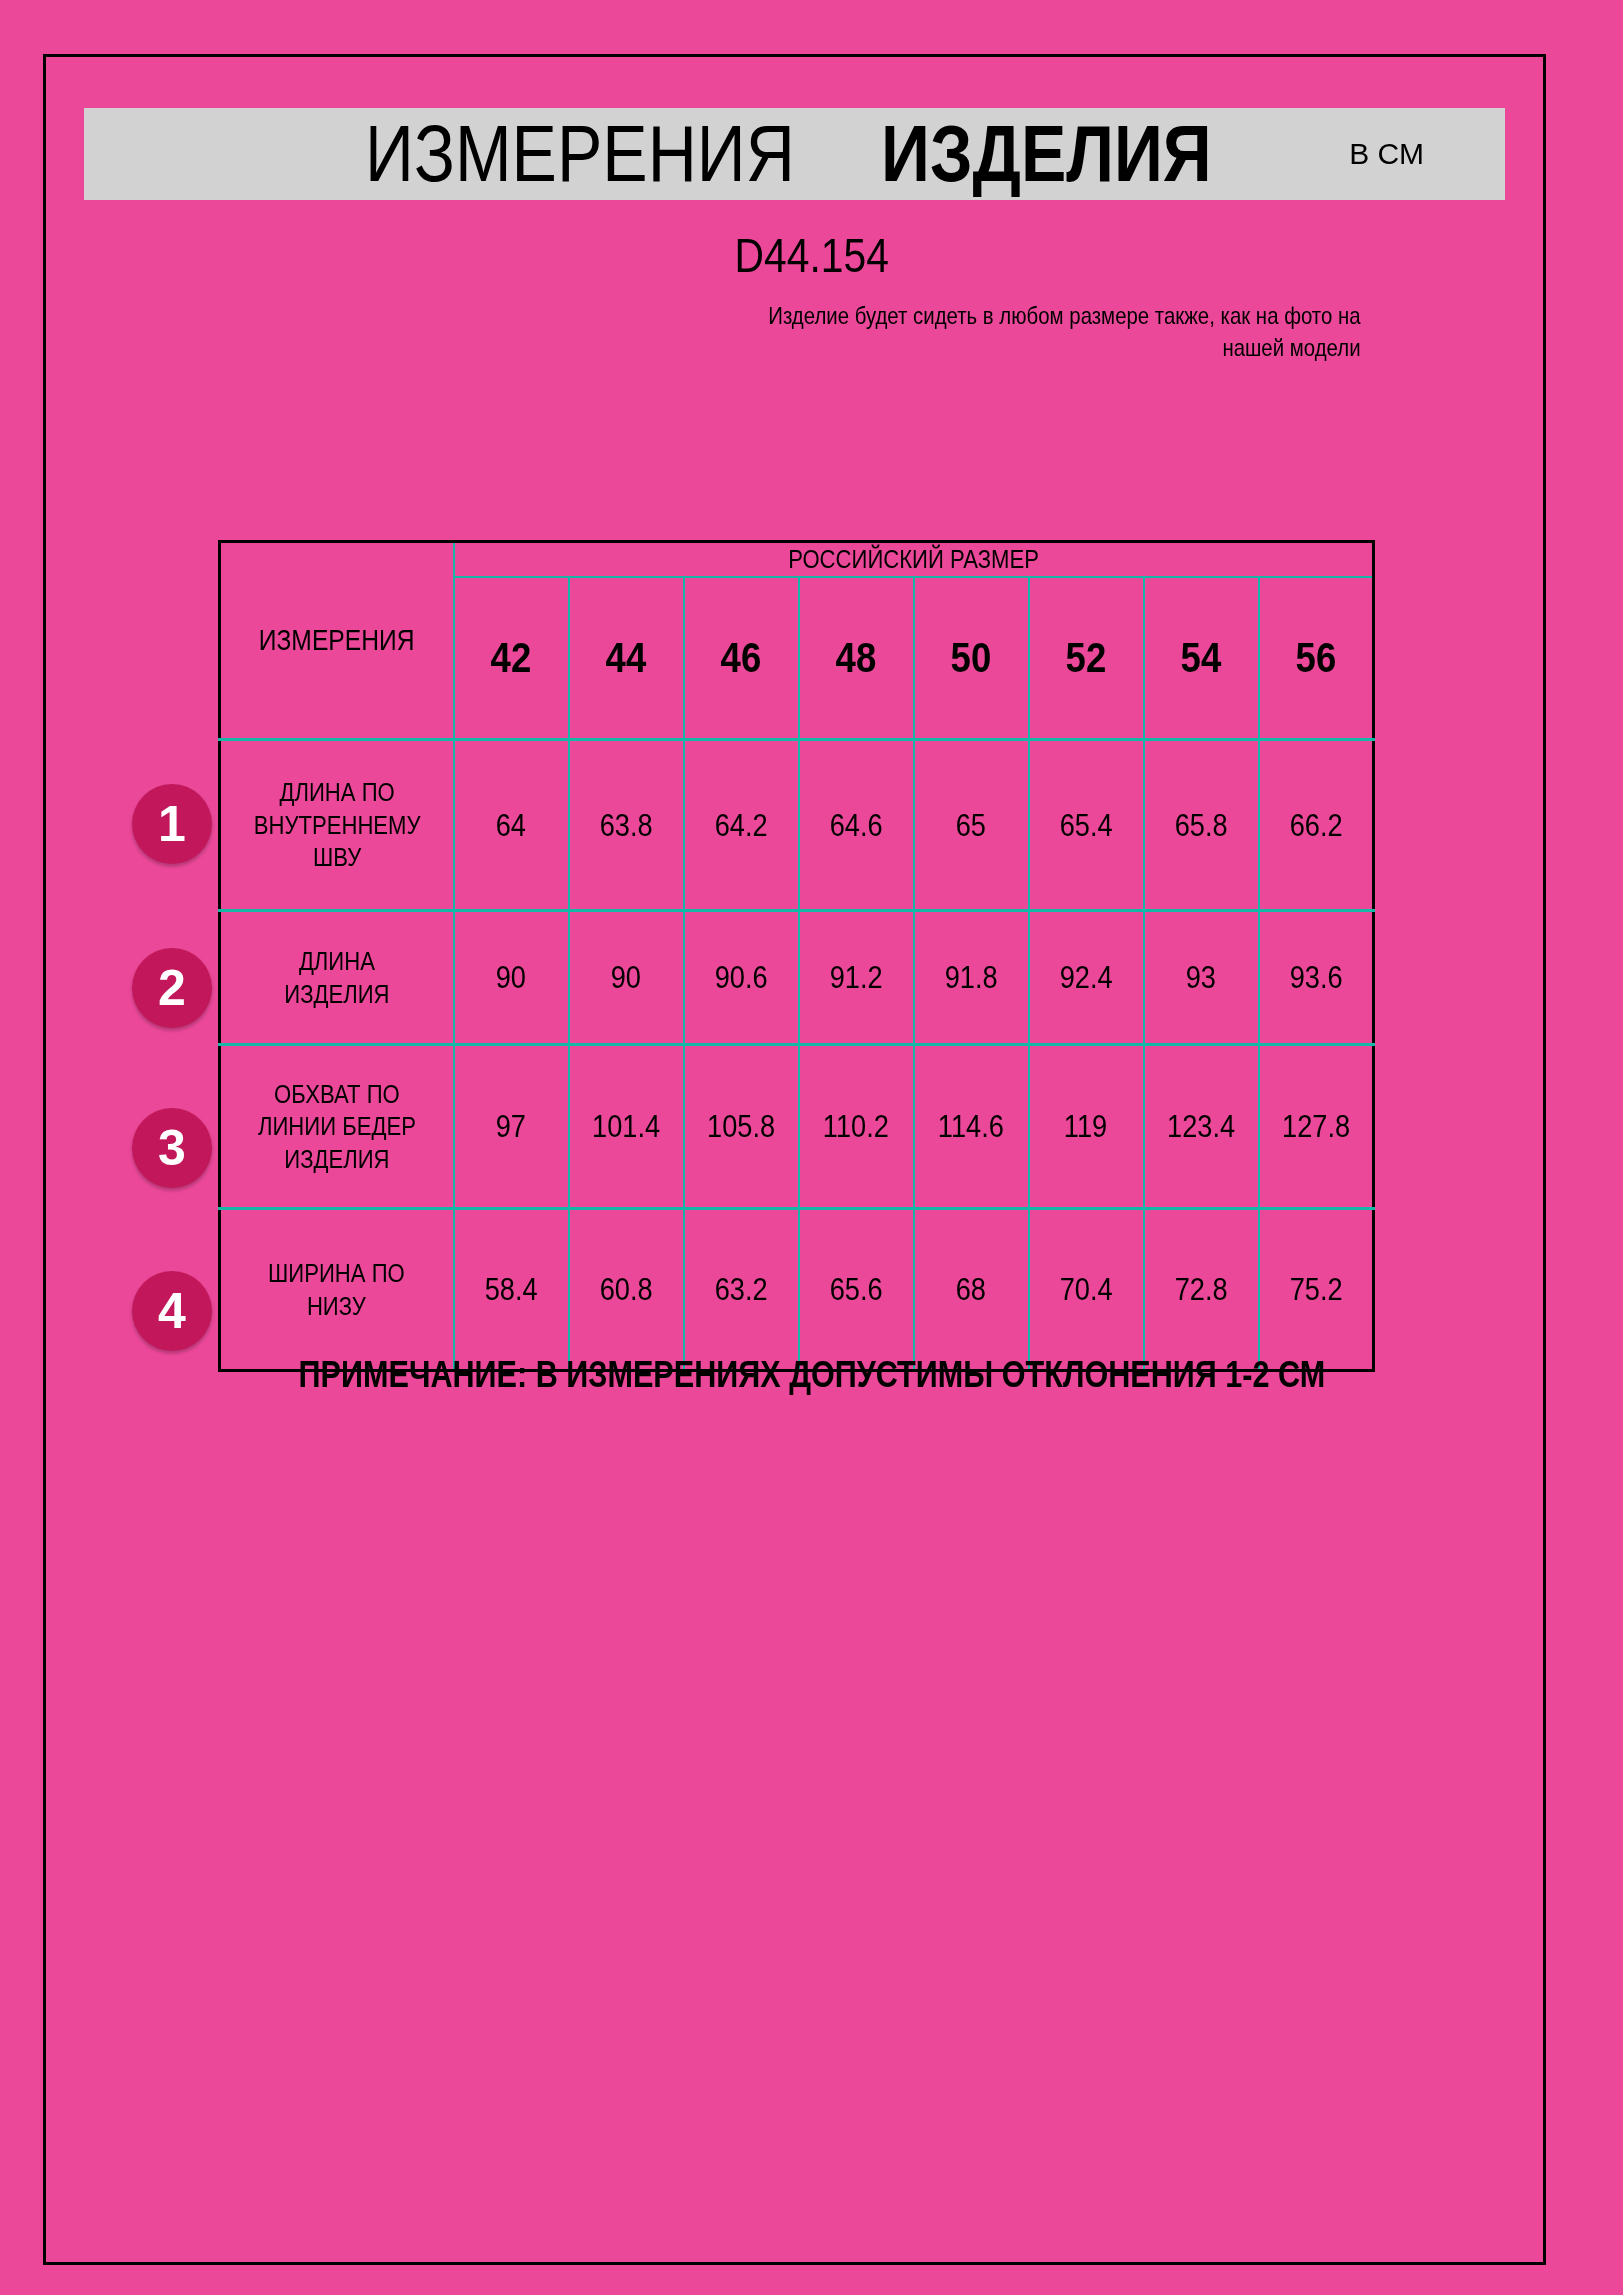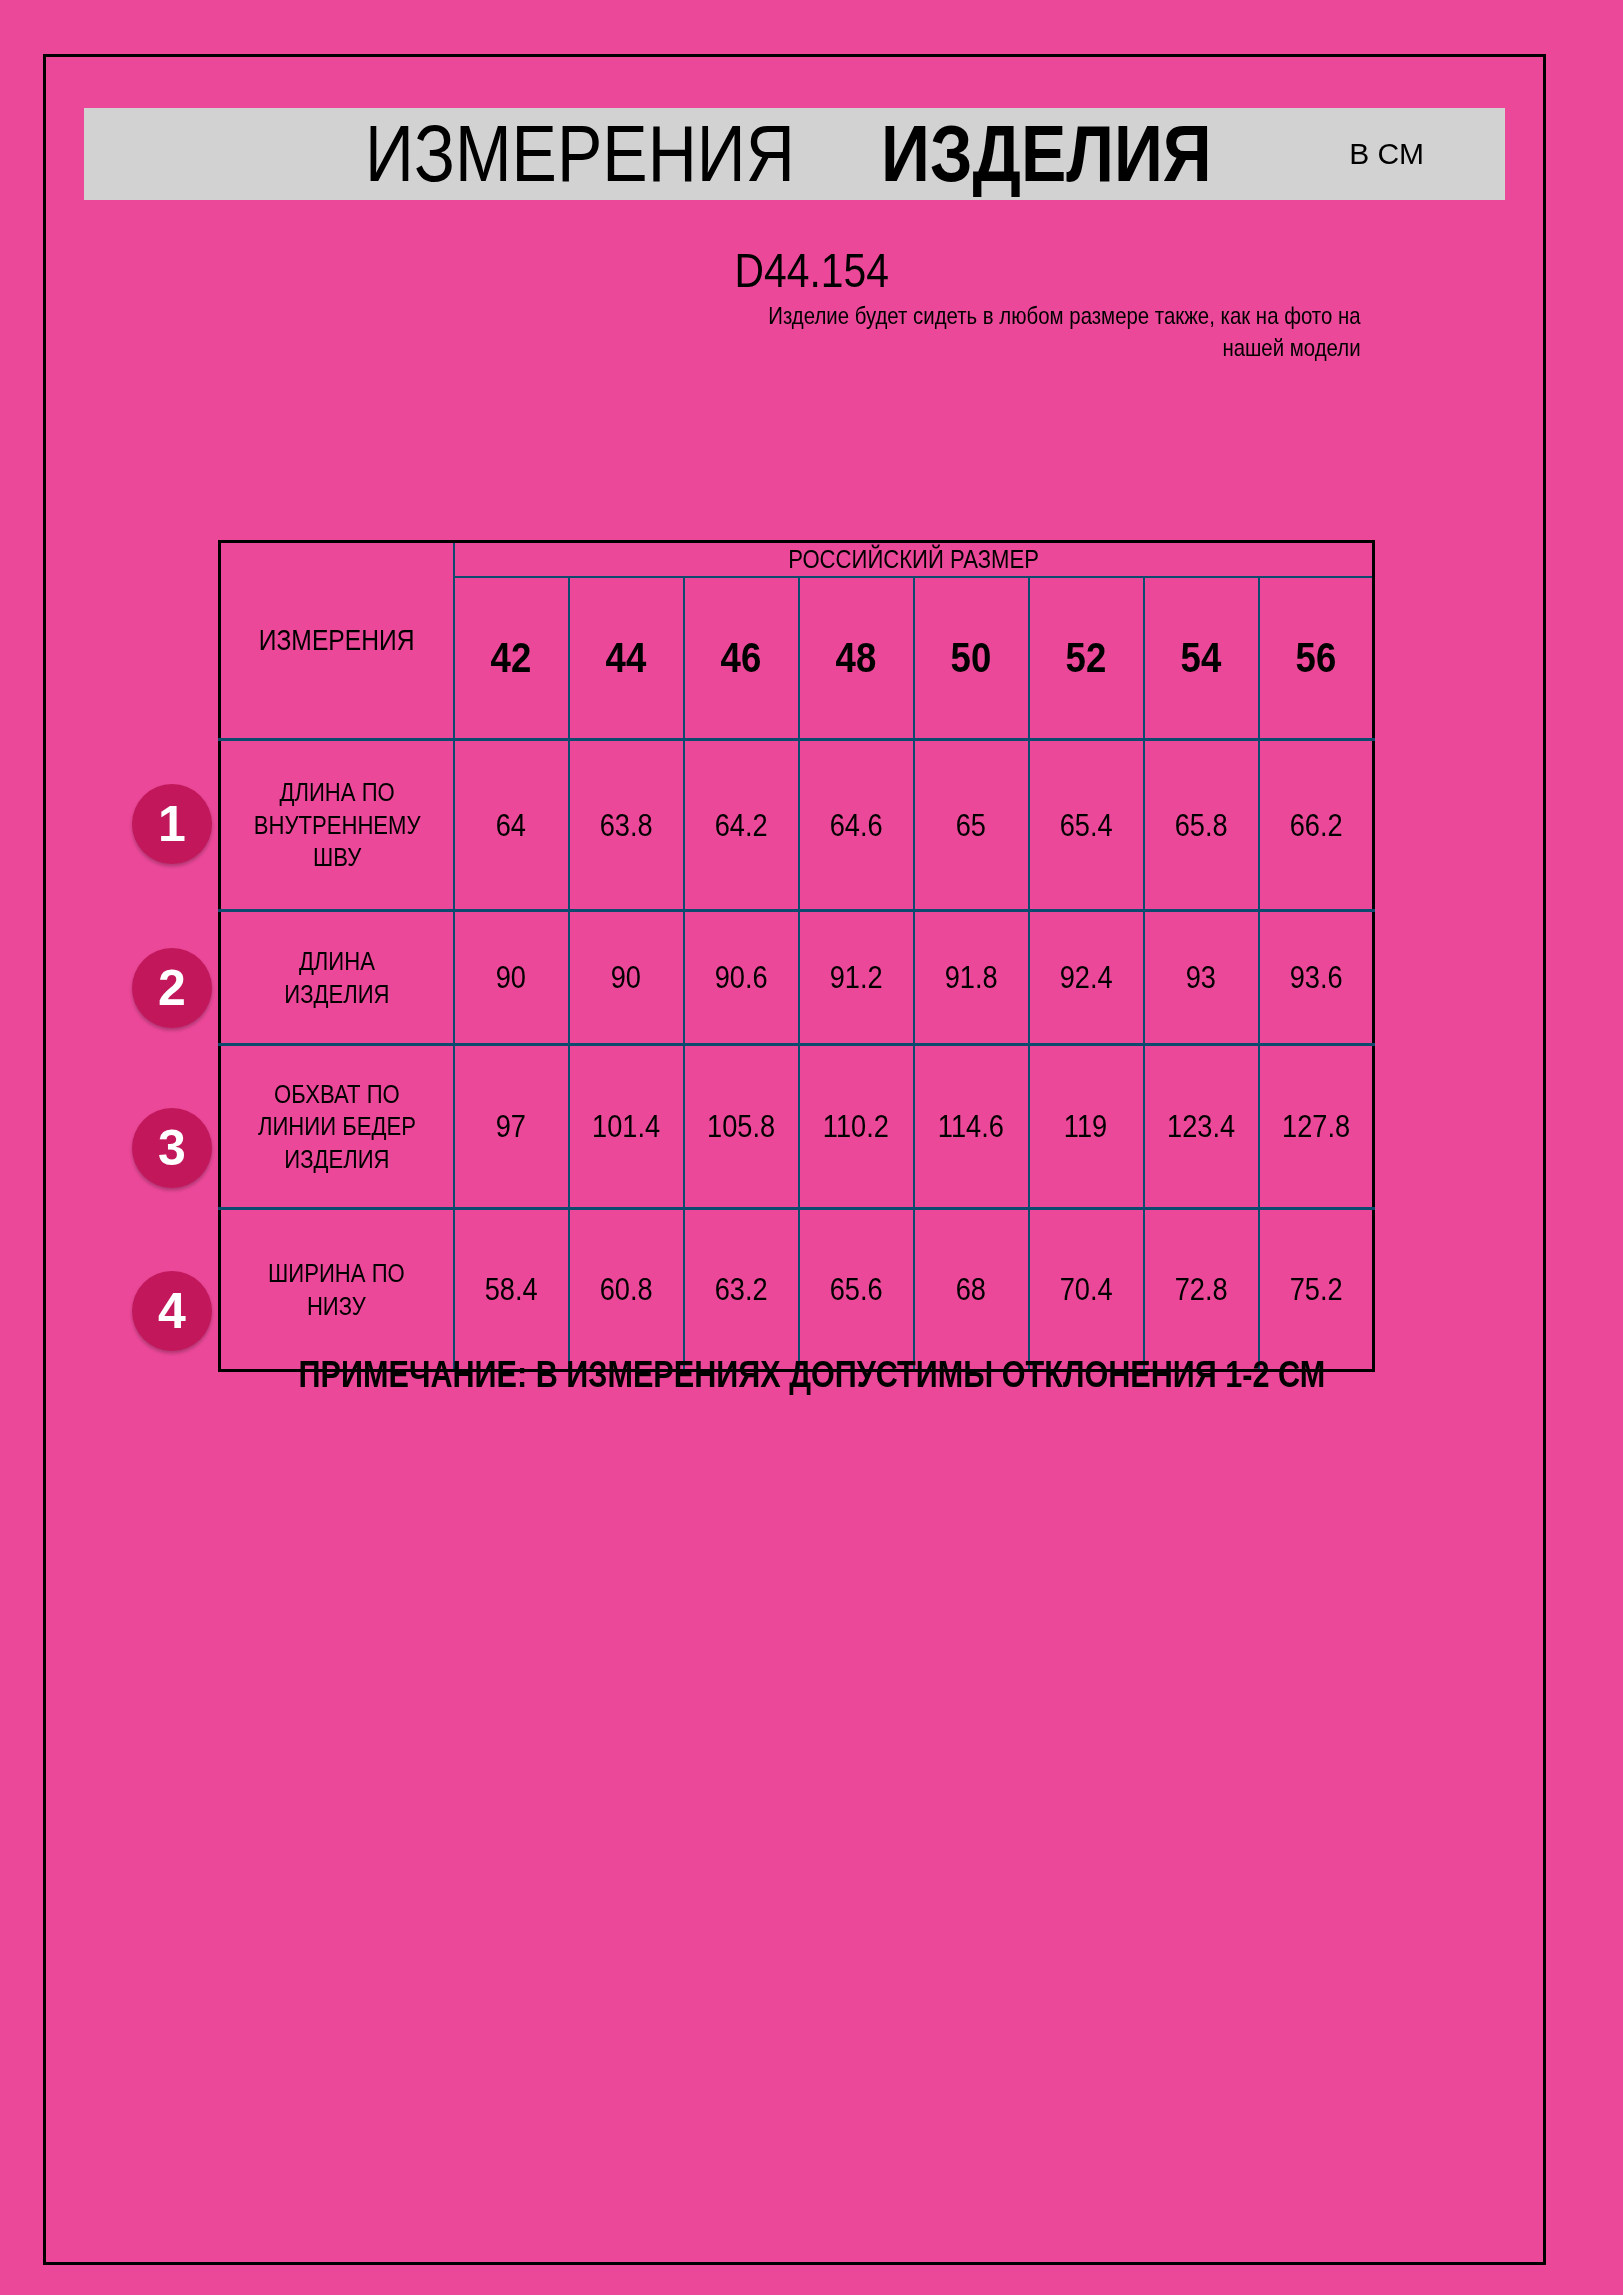--- a/index.html
+++ b/index.html
@@ -17,37 +17,37 @@
 
   .title-bar {
     position:absolute; left:84px; top:108px; width:1421px; height:92px;
     background:#d2d2d2; display:flex; align-items:center;
     padding-left:281px; box-sizing:border-box;
   }
   .title-main { font-size:80px; font-weight:400; letter-spacing:0; }
   .title-bold { font-size:80px; font-weight:700; margin-left:10.5px; }
   .title-unit { font-size:30px;  font-weight:400; margin-left:79px; transform:none; }
 
-  .product-code { position:absolute; left:0; top:243px; width:1623px; text-align:center; font-size:48px; }
+  .product-code { position:absolute; left:0; top:228px; width:1623px; text-align:center; font-size:48px; }
   .subtitle {
     position:absolute; left:0; top:300px; width:1413px; text-align:right;
     font-size:24px; line-height:1.32;
   }
   .note {
     position:absolute; left:0; top:1354px; width:1623px; text-align:center;
     font-size:36px; font-weight:700;
   }
 
   table.size-table {
     position:absolute; left:218px; top:540px;
     border-collapse:collapse; table-layout:fixed;
     border:3.3px solid #000;
   }
   table.size-table td {
-    border:2px solid #0c4a6e; text-align:center; vertical-align:middle; padding:0;
+    border:2px solid #14b8a6; text-align:center; vertical-align:middle; padding:0;
   }
   td.corner-cell  { font-size:29px; }
   td.size-band    { border-bottom-width:2.6px; font-size:26px; }
   tr.sizes-row    { height:163px; }
   tr.hdr-band     { height:35px; }
   tr.sizes-row td { font-size:43px; font-weight:700; }
   tr.data-row td  { border-top-width:3.3px; }
   tr.row-1 { height:171px; } tr.row-2 { height:134px; }
   tr.row-3 { height:164px; } tr.row-4 { height:162px; }
   td.row-label { font-size:26px; line-height:1.25; }

